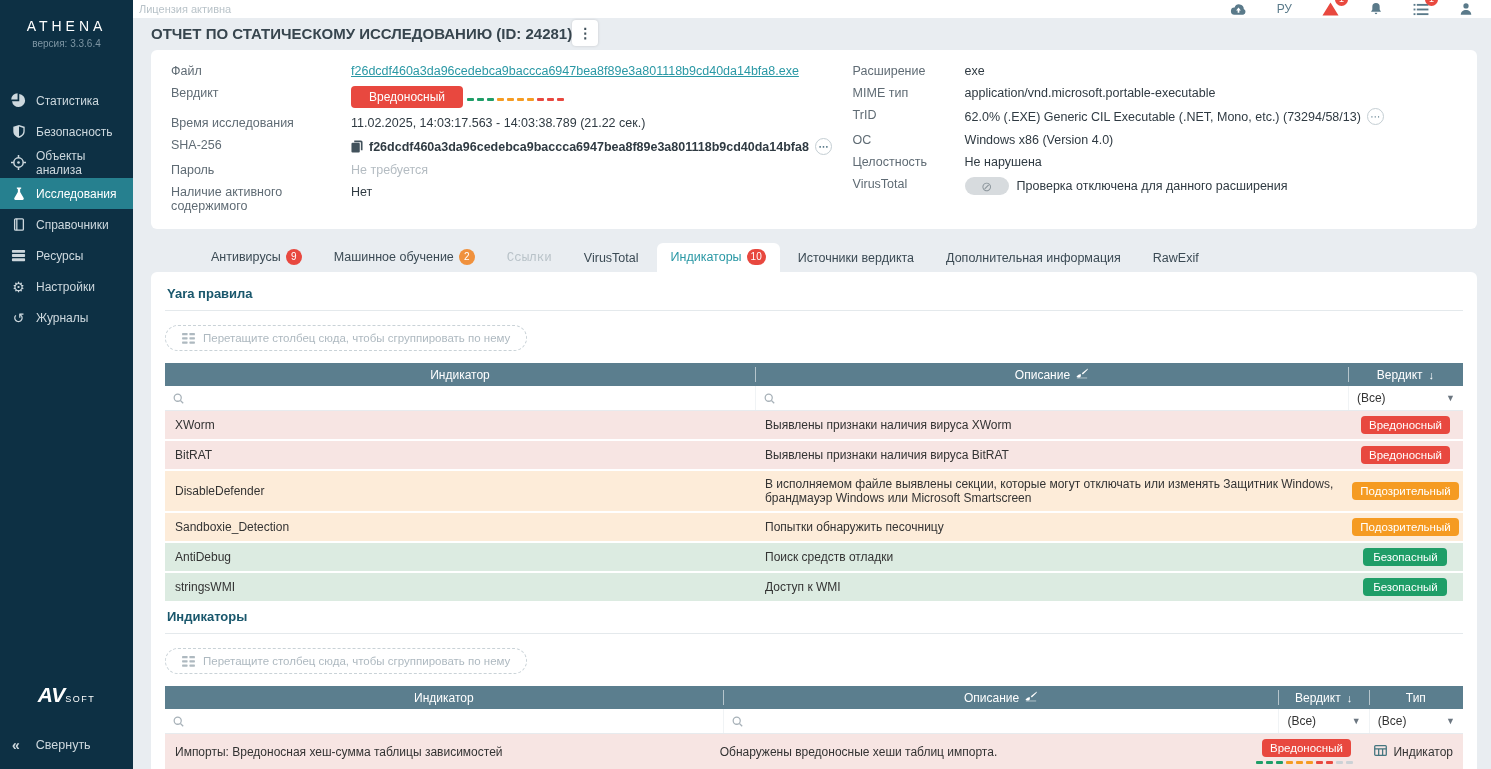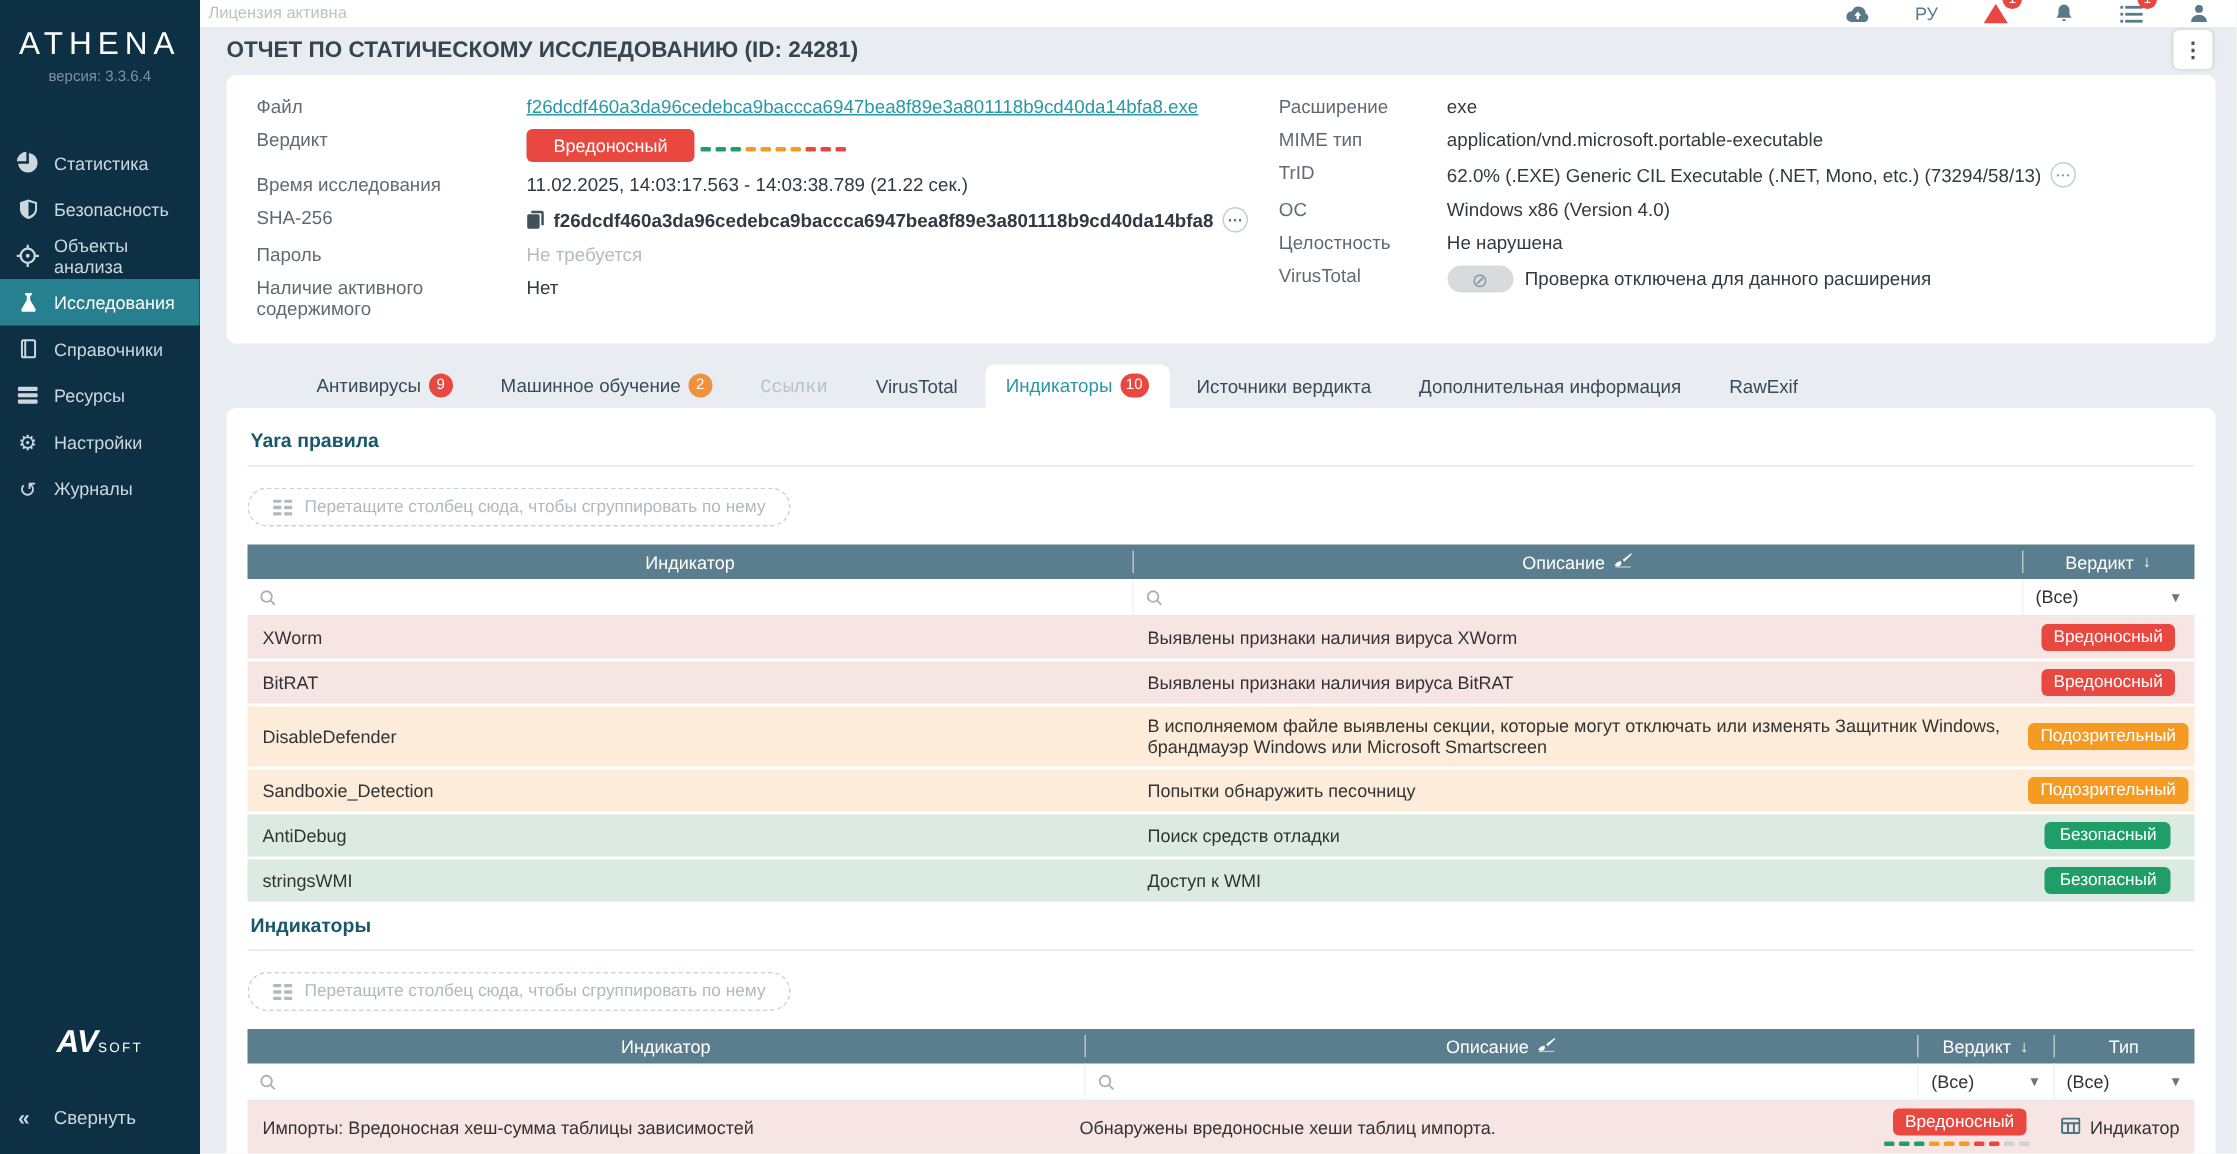--- a/index.html
+++ b/index.html
@@ -2,21 +2,21 @@
 <html><head>
 <meta charset="utf-8">
 <style>
   * { box-sizing: border-box; margin: 0; padding: 0; }
   html,body { width:1491px; height:769px; overflow:hidden; }
   body { font-family:"Liberation Sans", sans-serif; background:#e9edf1; color:#38424a; }
 
   
   .sidebar { position:fixed; left:0; top:0; bottom:0; width:133px; background:#0d3044; display:flex; flex-direction:column; z-index:5; }
   .logo-block { padding:18px 0 14px; text-align:center; }
-  .logo-text { color:#fff; font-size:21px; letter-spacing:4px; font-weight:400;text-align:center; }
+  .logo-text { color:#fff; font-size:14px; letter-spacing:4px; font-weight:400;text-align:center; }
   .logo-version { color:#7d95a3; font-size:10px; margin-top:4px; }
   .nav { margin-top:22px; }
   .nav-item { display:flex; align-items:center; gap:9px; padding:8px 10px; color:#cdd8de; font-size:12px; cursor:pointer; height:31px; }
   .nav-item .nav-icon { width:17px; text-align:center; color:#cdd8de; font-size:14px; line-height:1; flex:none; display:flex; justify-content:center; }
   .nav-item.active { background:#26808f; color:#fff; }
   .nav-item.active .nav-icon { color:#fff; }
   .nav-icon svg { display:block; }
   .side-footer { margin-top:auto; padding-bottom:8px; }
   .avsoft { text-align:center; color:#fff; margin-bottom:22px; }
   .avsoft .av { font-size:21px; font-weight:bold; font-style:italic; }
@@ -27,21 +27,21 @@
   
   .main { margin-left:133px; height:769px; display:flex; flex-direction:column; }
   .license-bar { height:22px; background:#fff; display:flex; align-items:center; justify-content:space-between; padding:0 18px 0 6px; }
   .license-text { color:#b9c3c9; font-size:11px; }
   .top-icons { display:flex; align-items:flex-start; gap:30px; }
   .top-icon { position:relative; color:#5a7a8a; font-size:13px; cursor:pointer; height:18px; display:flex; align-items:center; }
   .top-icon svg { display:block; }
   .lang-btn { font-size:12px; color:#5a7a8a; }
   .mini-badge { position:absolute; top:-7px; right:-9px; background:#e8483f; color:#fff; border-radius:8px; min-width:13px; height:13px; font-size:9px; line-height:13px; text-align:center; padding:0 2px; }
 
-  .page-header { height:36px; display:flex; align-items:center; justify-content:space-between; padding:2px 16px 0 18px;gap:24px; }
+  .page-header { height:36px; display:flex; align-items:center; padding:2px 16px 0 18px; }
   .page-title { font-size:15px; color:#37454e; }
   .kebab-btn { width:26px; height:26px; background:#fff; border-radius:4px; box-shadow:0 0 3px rgba(0,0,0,.15); display:flex; align-items:center; justify-content:center; color:#42525c; font-size:14px; font-weight:bold; cursor:pointer; }
 
   .content { padding:4px 14px 0 18px; flex:1; }
 
   
   .file-card { background:#fff; border-radius:6px; padding:10px 20px 12px; display:flex; }
   .fi-col-left { width:53%; }
   .fi-col-right { width:47%; }
   .info-row { display:flex; align-items:flex-start; padding:4px 0; font-size:12.5px; min-height:22px; }

